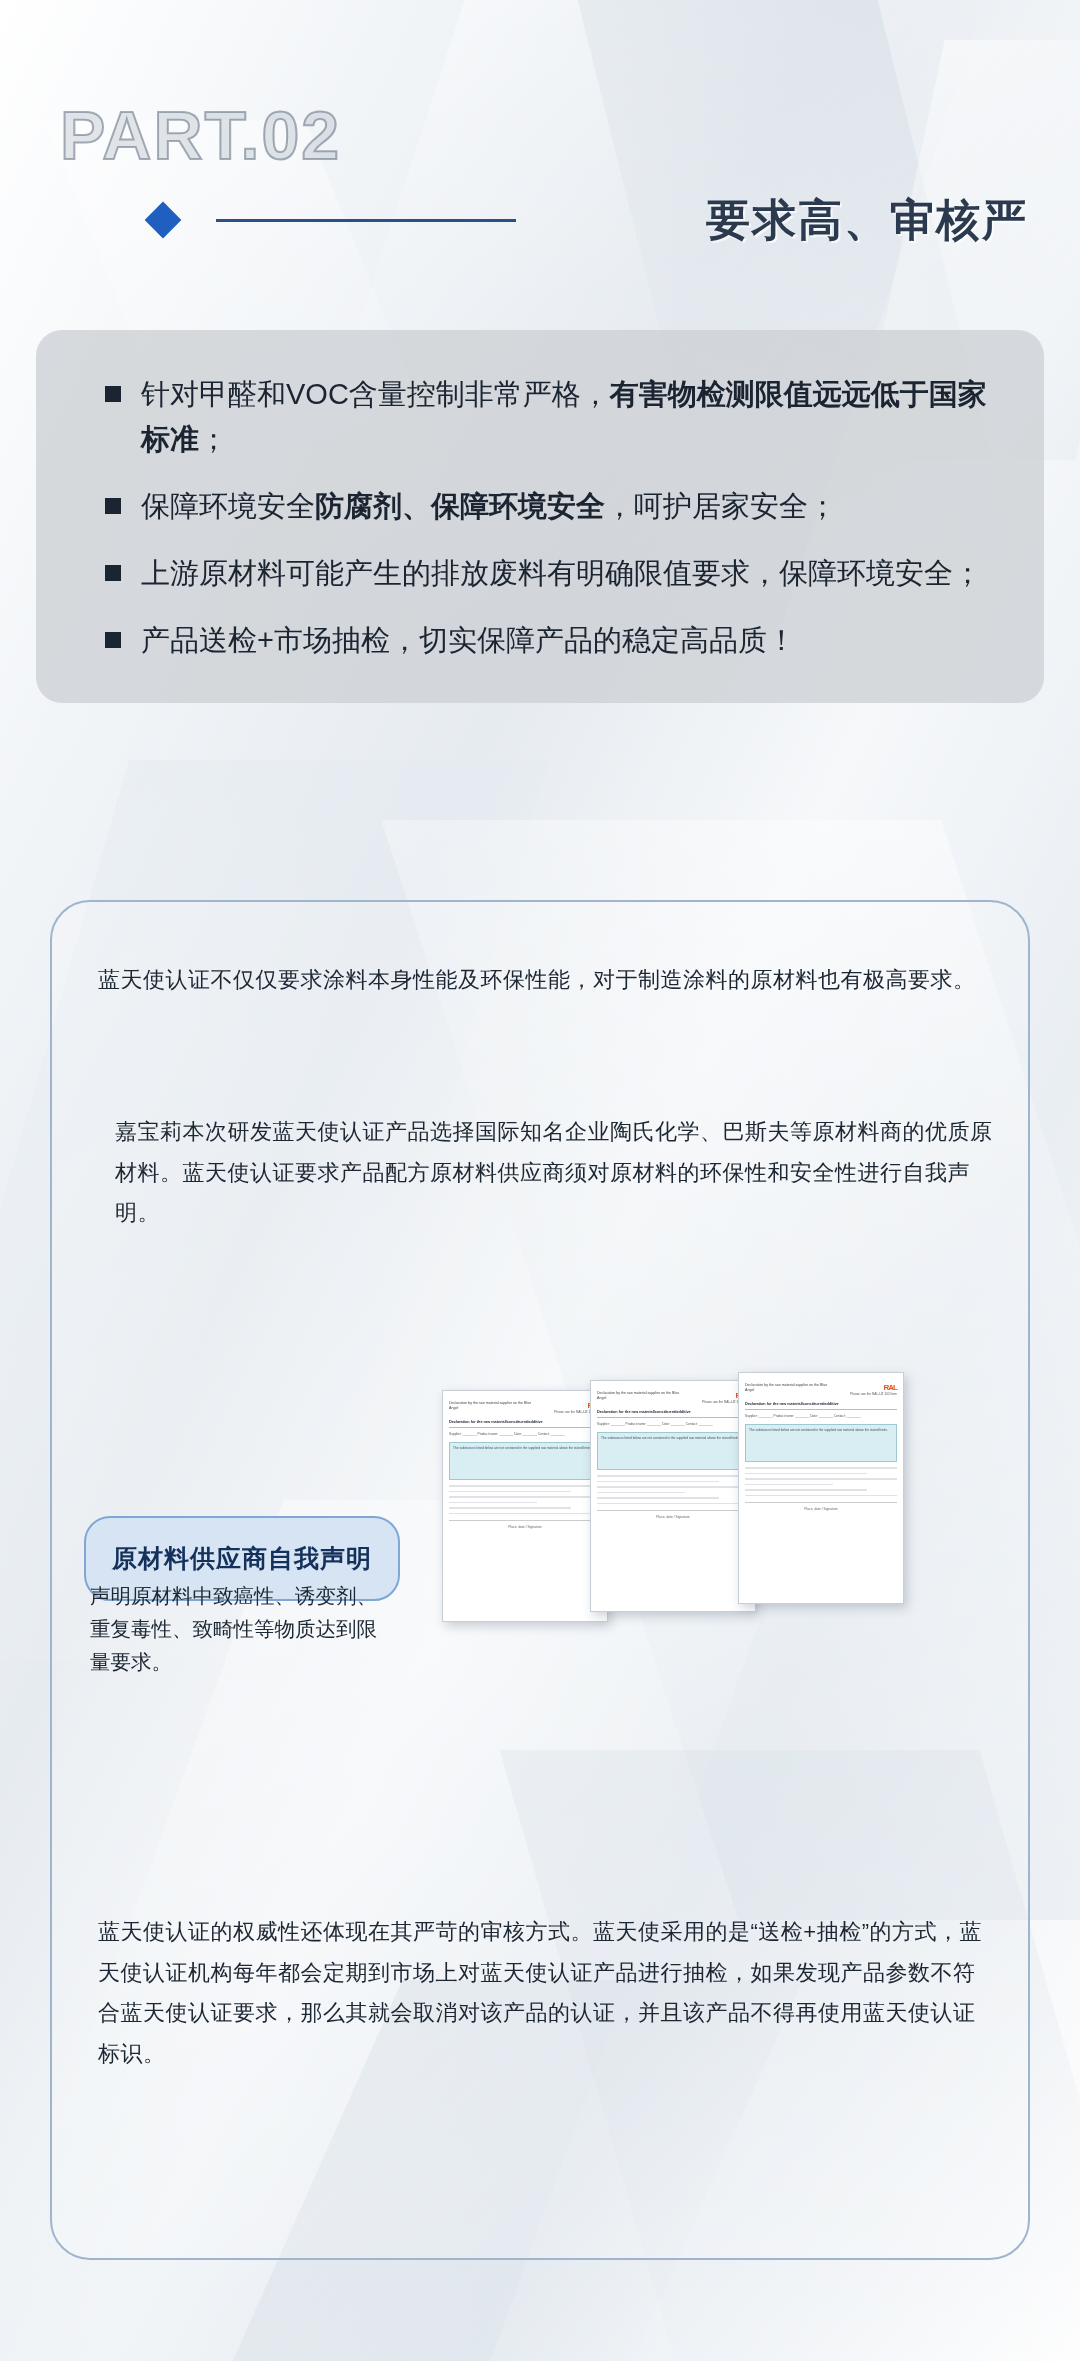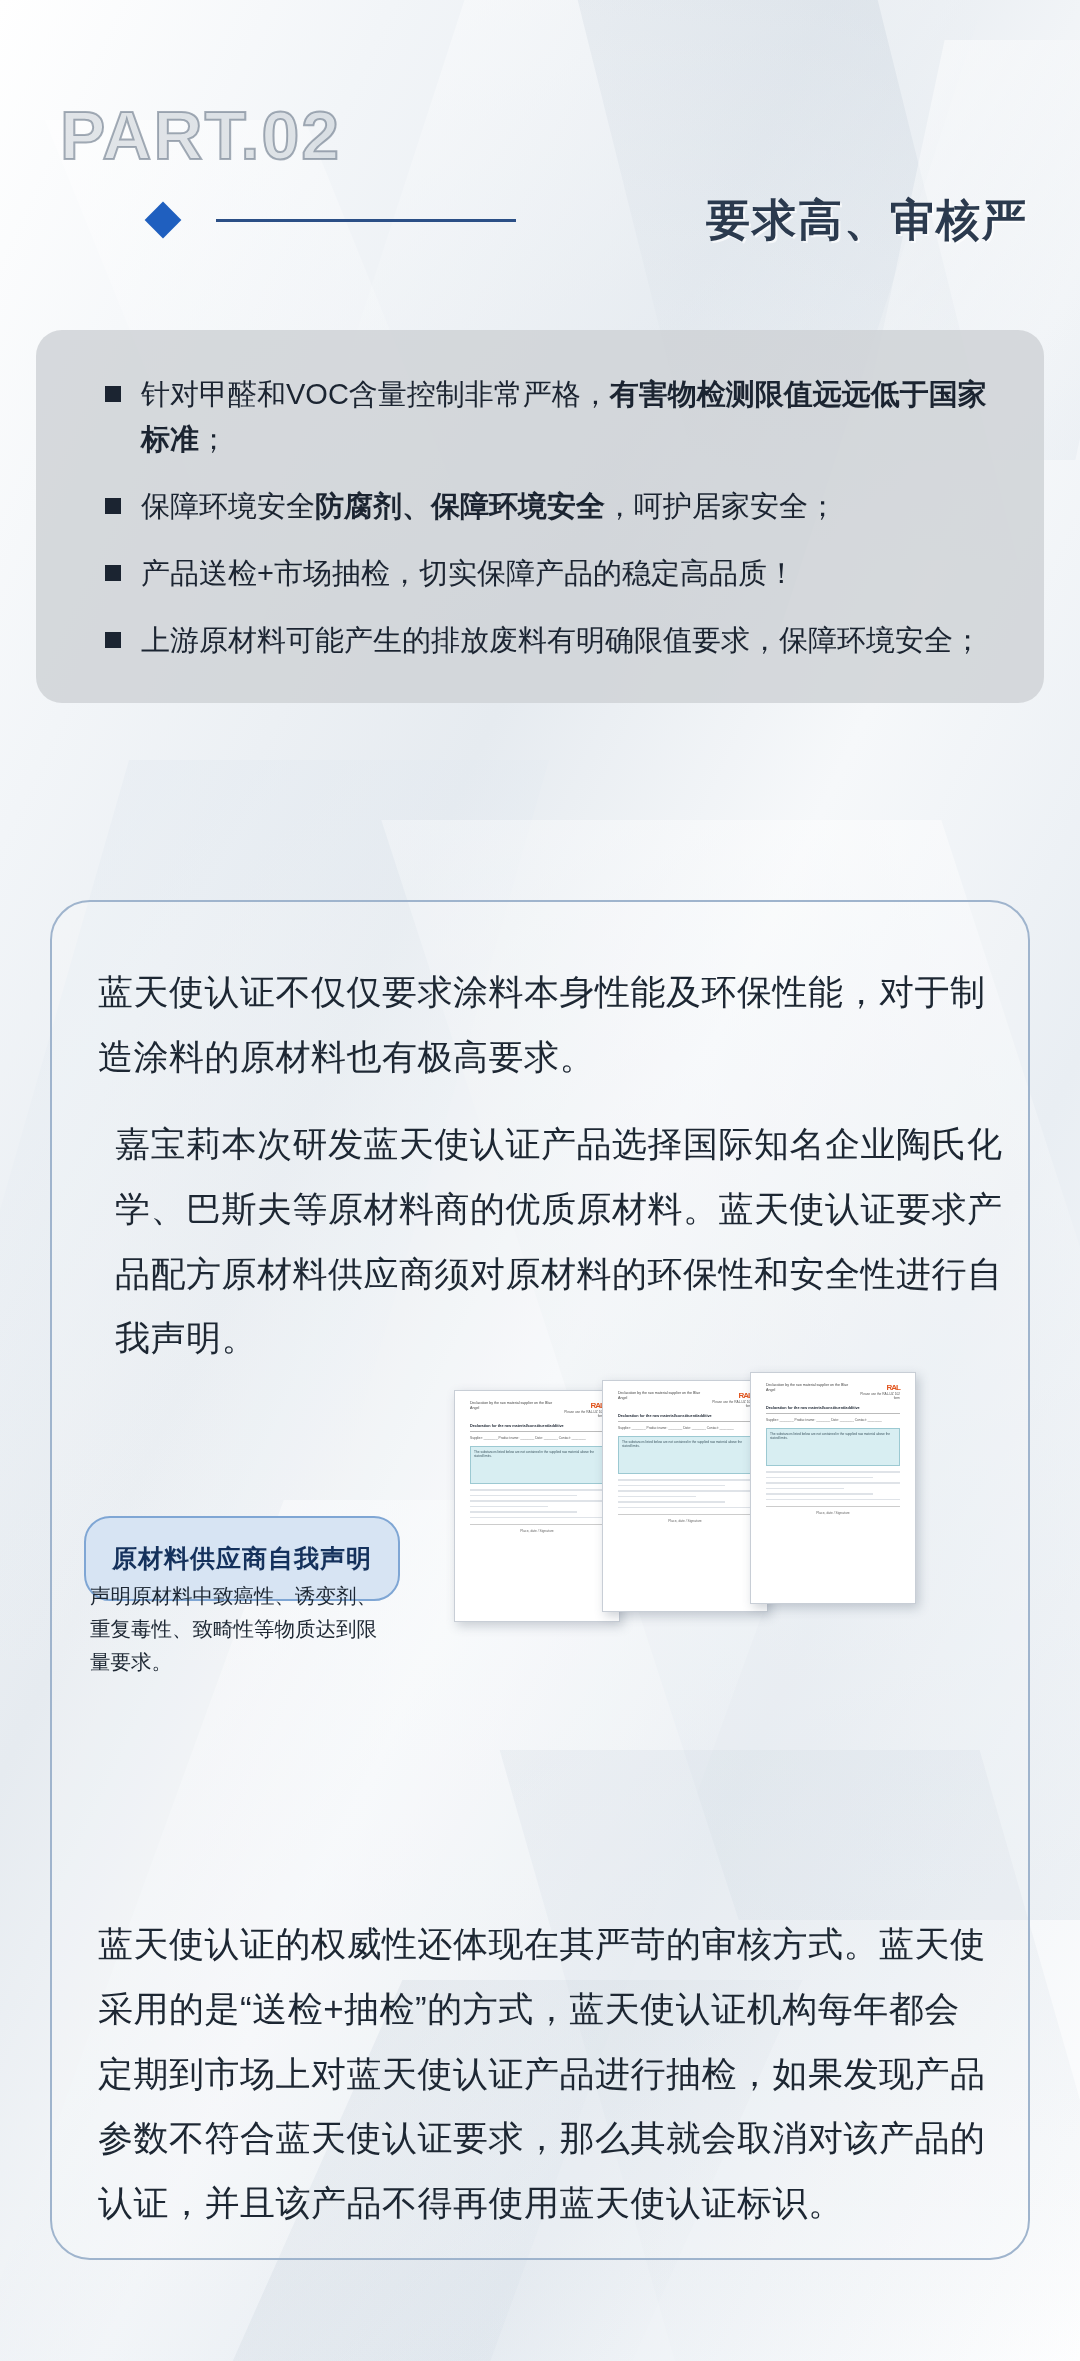--- a/index.html
+++ b/index.html
@@ -162,21 +162,21 @@
     left: 50px;
     width: 980px;
     height: 1360px;
     box-sizing: border-box;
     border: 2px solid #9fb4cd;
     border-radius: 40px;
     background: rgba(255,255,255,.18);
   }
   .para {
     position: absolute;
-    font-size: 35px;
+    font-size: 22px;
     line-height: 1.85;
     color: #1d2733;
     letter-spacing: .5px;
   }
   .p1 { top: 58px; left: 46px; width: 890px; }
   .p2 { top: 210px; left: 46px; width: 890px; margin-left: 17px; }
   .p4 { top: 1010px; left: 46px; width: 890px; }
 
   
   .certs {
@@ -185,23 +185,22 @@
     left: 390px;
     width: 560px;
     height: 300px;
   }
   .cert {
     position: absolute;
     background: #ffffff;
     border: 1px solid #c8ced6;
     box-shadow: 3px 4px 10px rgba(60,75,95,.25);
     box-sizing: border-box;
-    padding: 10px 15px;
+    padding: 10px 6px;
     overflow: hidden;
-    margin-left: 12px;
   }
   .cert-a { left: 0;   top: 18px;  width: 166px; height: 232px; }
   .cert-b { left: 148px; top: 8px; width: 166px; height: 232px; }
   .cert-c { left: 296px; top: 0;   width: 166px; height: 232px; }
   .cert-head {
     display: flex;
     justify-content: space-between;
     align-items: flex-start;
   }
   .cert-head-text {
@@ -328,28 +327,28 @@
     <div class="bullet-item">
       <div class="bullet-mark"></div>
       <div class="bullet-text">
         <span>保障环境安全</span><b>防腐剂、保障环境安全</b><span>，呵护居家安全；</span>
       </div>
     </div>
 
     <div class="bullet-item">
       <div class="bullet-mark"></div>
       <div class="bullet-text">
-        <span>产品送检+市场抽检，切实保障产品的稳定高品质！</span>
+        <span>上游原材料可能产生的排放废料有明确限值要求，保障环境安全；</span>
       </div>
     </div>
 
     <div class="bullet-item">
       <div class="bullet-mark"></div>
       <div class="bullet-text">
-        <span>上游原材料可能产生的排放废料有明确限值要求，保障环境安全；</span>
+        <span>产品送检+市场抽检，切实保障产品的稳定高品质！</span>
       </div>
     </div>
 
   </div>
 
   <div class="body-card">
 
     <div class="para p1">蓝天使认证不仅仅要求涂料本身性能及环保性能，对于制造涂料的原材料也有极高要求。</div>
     <div class="para p2">嘉宝莉本次研发蓝天使认证产品选择国际知名企业陶氏化学、巴斯夫等原材料商的优质原材料。蓝天使认证要求产品配方原材料供应商须对原材料的环保性和安全性进行自我声明。</div>
 

